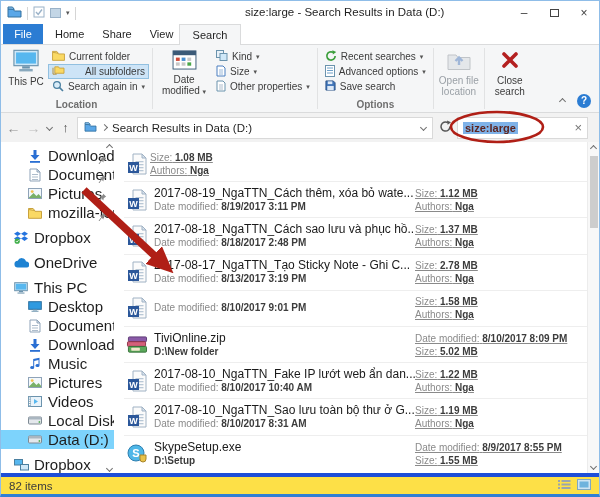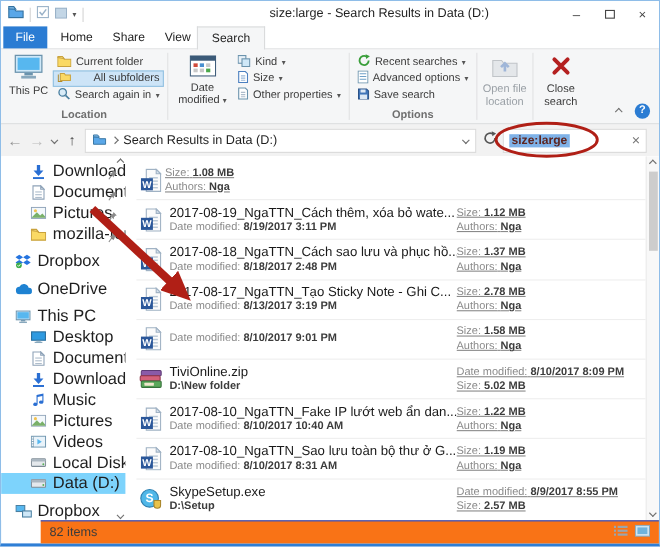--- a/index.html
+++ b/index.html
@@ -82,21 +82,21 @@
   .fsub{font-size:10px; color:#8a8a8a; white-space:nowrap; overflow:hidden;}
   .fsub b, .fright b{color:#3c3c3c; font-weight:bold;}
   .fright{flex:0 0 168px; font-size:10px; color:#8a8a8a; line-height:13px; display:flex; flex-direction:column;text-decoration:underline;}
   .frline{white-space:nowrap; overflow:hidden;}
 
   .vscroll{width:12px; flex:0 0 12px; background:#f8f8f8; border-left:1px solid #ececec; display:flex; flex-direction:column; align-items:center; padding:4px 0;}
   .vthumb{width:8px; height:72px; background:#cdcdcd; margin-top:5px;}
   .vspace{flex:1;}
 
   
-  .statusbar{height:21px; border-top:1px solid #1d4ed8; background:#f97316; display:flex; align-items:center; justify-content:space-between; padding:0 8px; font-size:11.5px; color:#3c3c3c; flex:0 0 auto;margin-left:36px;}
+  .statusbar{height:21px; border-top:4px solid #1d4ed8; background:#fde047; display:flex; align-items:center; justify-content:space-between; padding:0 8px; font-size:11.5px; color:#3c3c3c; flex:0 0 auto;}
   .viewicons{display:flex; gap:6px; align-items:center;}
 
   
   .annotations{position:absolute; inset:0; pointer-events:none; z-index:60;}
   svg text{font-family:"Liberation Sans","DejaVu Sans",sans-serif;}
 </style>
 </head>
 <body>
 
 <div class="window">
@@ -694,21 +694,21 @@
               <text x="9" y="12.8" font-size="11" font-weight="bold" fill="#fff" text-anchor="middle">S</text>
               <path d="M13 11 h6 v4 a3 3 0 0 1 -3 3 a3 3 0 0 1 -3 -3 z" fill="#e8c24a" stroke="#a8852a"></path>
             </svg>
           </span>
           <span class="ftext">
             <span class="ftitle">SkypeSetup.exe</span>
             <span class="fsub"><span></span> <b>D:\Setup</b></span>
           </span>
           <span class="fright">
             <span class="frline"><span>Date modified:</span> <b>8/9/2017 8:55 PM</b></span>
-            <span class="frline"><span>Size:</span> <b>2.57 MB</b></span>
+            <span class="frline"><span>Size:</span> <b>1.55 MB</b></span>
           </span>
         </div>
       </div>
     <div class="vscroll">
       <span class="chev up"></span>
       <span class="vthumb"></span>
       <span class="vspace"></span>
       <span class="chev down"></span>
     </div>
   </div>

